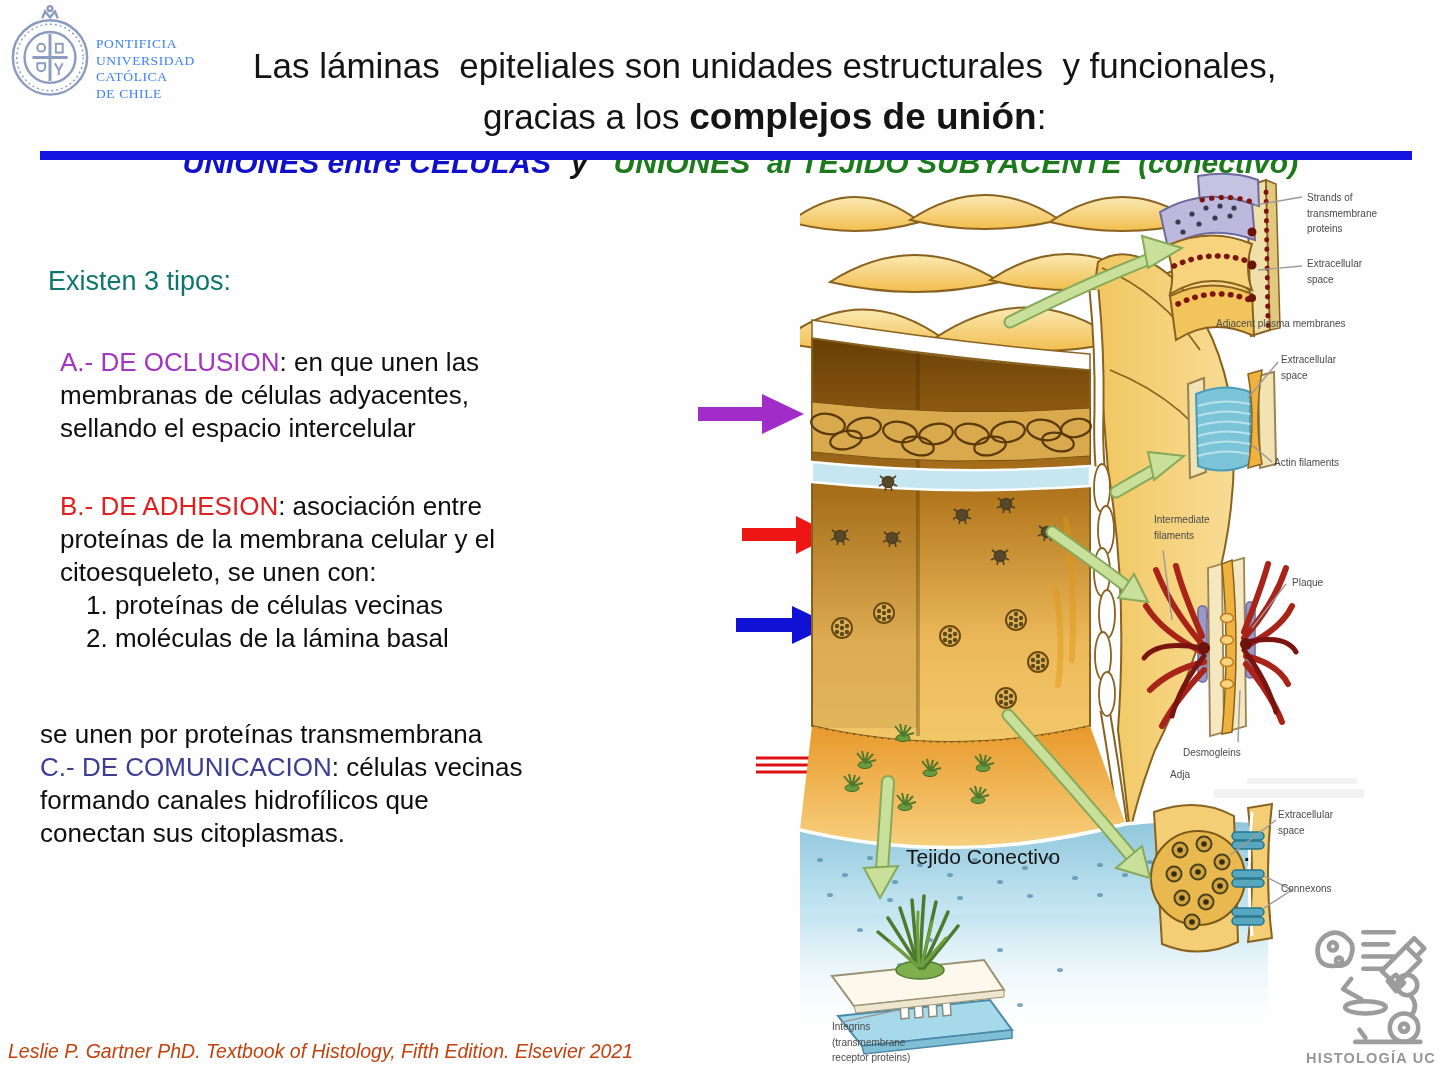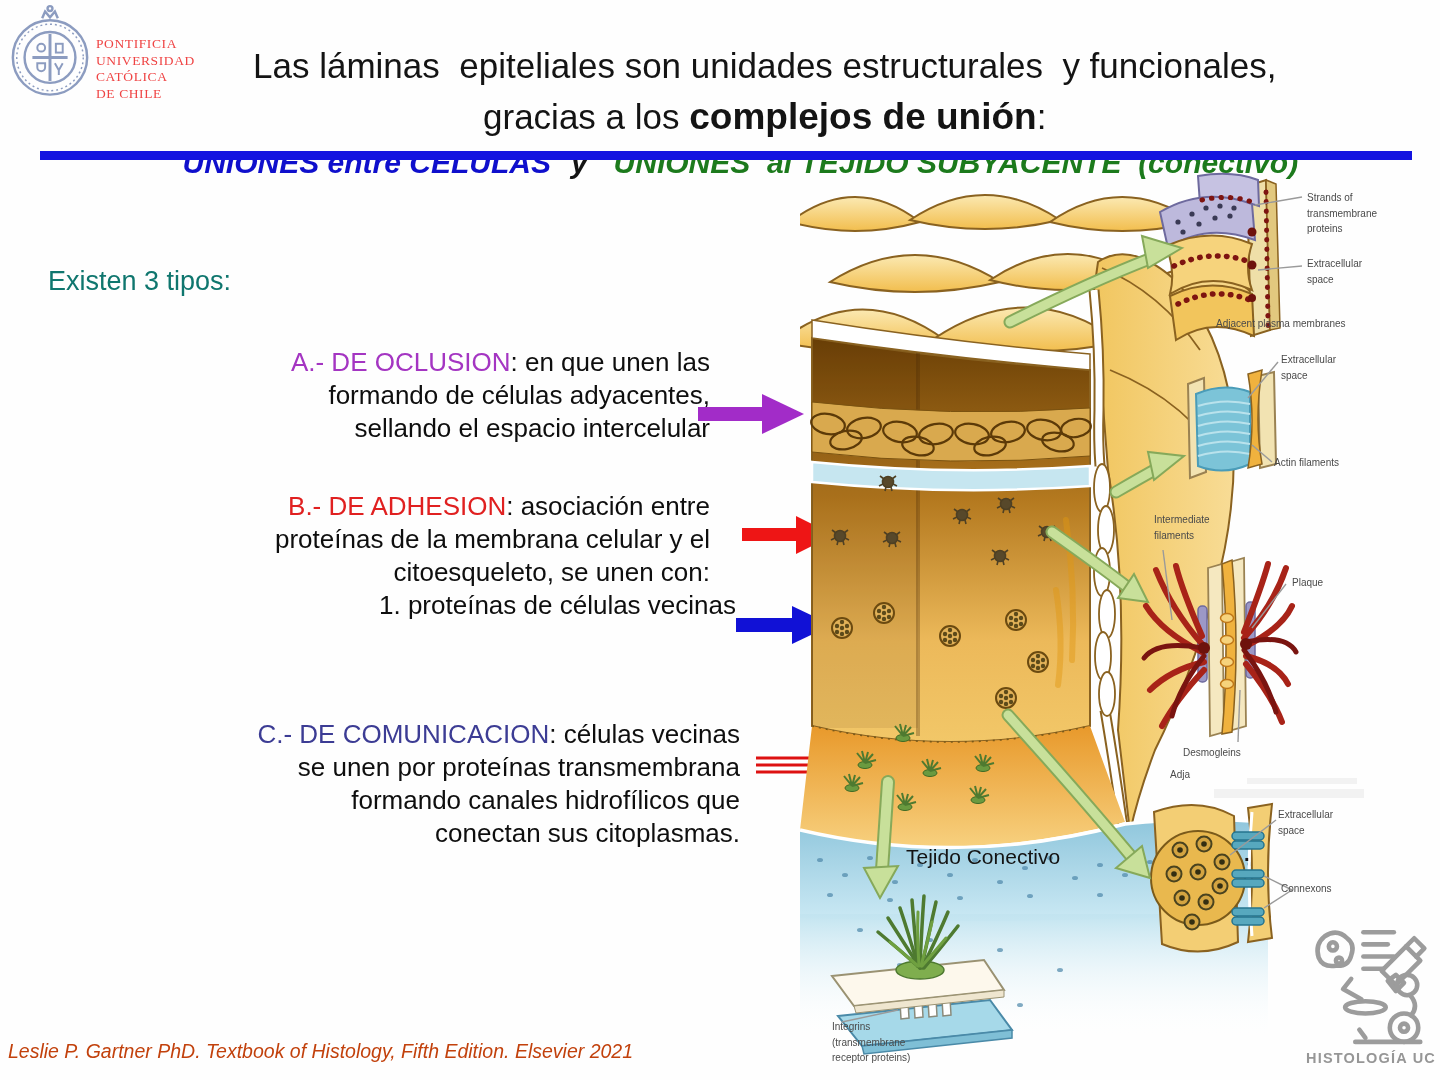--- a/index.html
+++ b/index.html
@@ -10,29 +10,29 @@
               transform:translateX(35px);white-space:pre}
   .title-line2{top:56px}
   .title-emph{font-weight:bold;font-size:37px;text-decoration-thickness:3px;text-underline-offset:6px}
   .subtitle{left:0;top:112px;width:1440px;text-align:center;font-size:30px;font-style:italic;font-weight:bold;
             transform:translateX(12px);white-space:pre}
   .sub-blue{color:#0F0FCC;margin-right:20px}
   .sub-y{color:#141414;margin-right:26px}
   .sub-green{color:#1C7A1C}
   .rule{left:40px;top:151px;width:1372px;height:9px;background:#1414E0}
   .intro{left:48px;top:266px;font-size:27px;color:#0f766e}
-  .block{text-align:right;font-size:26px;line-height:33px;color:#0E0E0E}
+  .block{text-align:left;font-size:26px;line-height:33px;color:#0E0E0E}
   .blockA{left:60px;top:346px;width:650px}
   .blockB{left:60px;top:490px;width:650px}
   .blockC{left:40px;top:718px;width:700px}
   .hA{color:#A435C2}
   .hB{color:#E02020}
   .hC{color:#3C3C94}
   .b-item{transform:translateX(26px)}
-  .logo-text{left:96px;top:36px;color:#ef4444;font-family:"Liberation Serif",serif;
+  .logo-text{left:96px;top:36px;color:#3b82f6;font-family:"Liberation Serif",serif;
              font-size:13.5px;line-height:16.5px;letter-spacing:.6px}
   .logo-text span{display:block}
   .fig-label{font-size:10px;line-height:15.5px;color:#4A4A4A}
   .fig-label span{display:block}
   .tejido{font-size:21px;color:#131313}
   .stray-dot{font-size:20px;font-weight:bold;color:#131313}
   .citation{left:8px;top:1040px;font-size:19.5px;font-style:italic;color:#c2410c}
   .histo-text{left:1300px;top:1050px;width:142px;text-align:center;color:#969696;
               font-weight:bold;font-size:14.5px;letter-spacing:1.2px}
   .smudge{background:#F2F2F2}
@@ -71,34 +71,35 @@
 <div class="abs subtitle">
   <span class="sub-blue">UNIONES entre CELULAS</span><span class="sub-y">y</span><span class="sub-green">UNIONES  al TEJIDO SUBYACENTE  (conectivo)</span>
 </div>
 
 <div class="abs rule"></div>
 
 <div class="abs intro">Existen 3 tipos:</div>
 
 <div class="abs block blockA">
   <div><span class="hA">A.- DE OCLUSION</span><span>:  en que unen las</span></div>
-  <div>formando de células adyacentes,</div>
+  <div>membranas de células adyacentes,</div>
   <div>sellando el espacio intercelular</div>
 </div>
 
 <div class="abs block blockB">
   <div><span class="hB">B.- DE ADHESION</span><span>: asociación entre</span></div>
   <div>proteínas de la membrana celular y el</div>
   <div>citoesqueleto, se unen con:</div>
   <div class="b-item">1. proteínas de células vecinas</div>
+  <div class="b-item">2. moléculas de la lámina basal</div>
 </div>
 
 <div class="abs block blockC">
+  <div>se unen por proteínas transmembrana</div>
   <div><span class="hC">C.- DE COMUNICACION</span><span>: células vecinas</span></div>
-  <div>se unen por proteínas transmembrana</div>
   <div>formando canales hidrofílicos que</div>
   <div>conectan sus citoplasmas.</div>
 </div>
 
 <svg class="abs" style="left:698px;top:392px" width="106" height="44" viewBox="0 0 106 44">
   <rect x="0" y="15" width="66" height="14" fill="#A22CC8"></rect>
   <polygon points="64,2 106,22 64,42" fill="#A22CC8"></polygon>
 </svg>
 <svg class="abs" style="left:742px;top:514px" width="92" height="42" viewBox="0 0 92 42">
   <rect x="0" y="14" width="56" height="13" fill="#EE1515"></rect>

